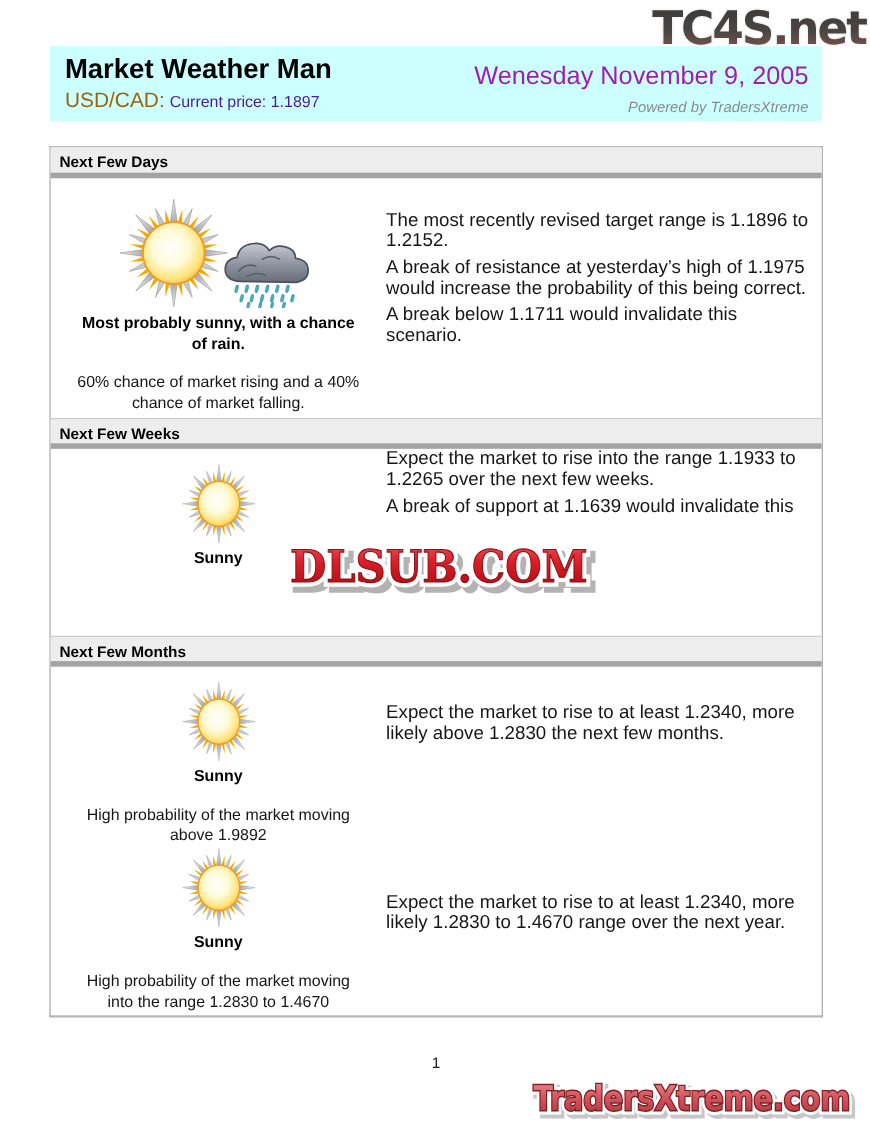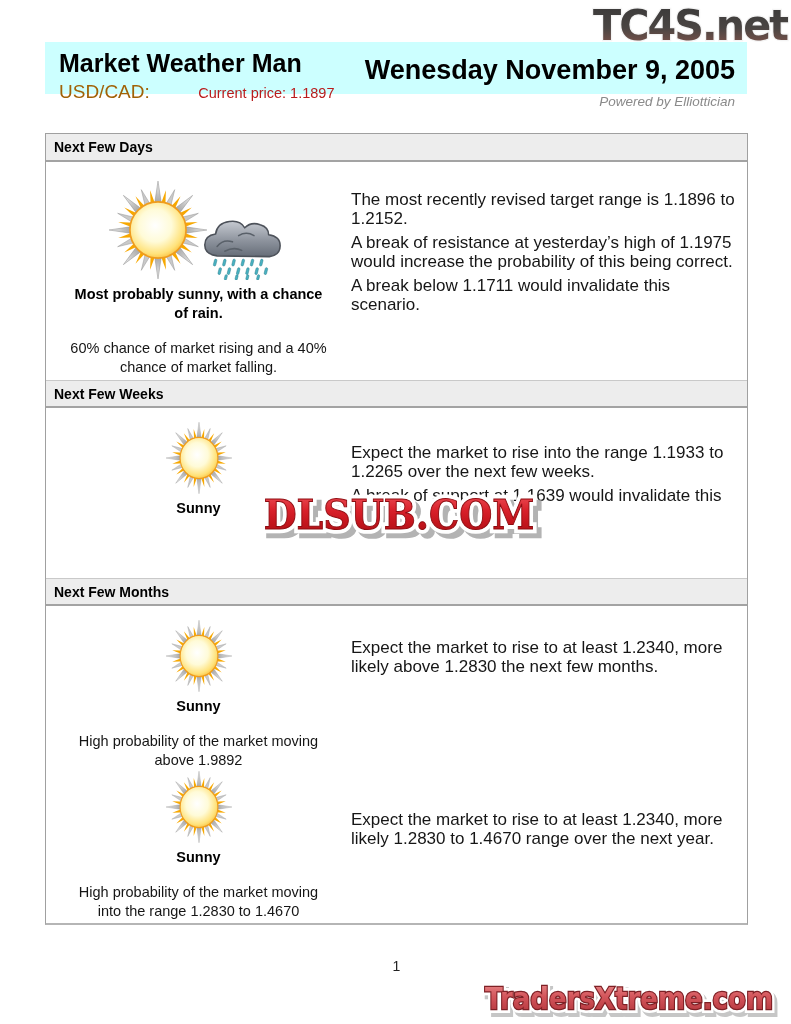--- a/index.html
+++ b/index.html
@@ -8,53 +8,53 @@
     position:relative; width:791px; height:1024px; background:#fff;
     font-family:"Liberation Sans","DejaVu Sans",sans-serif; color:#111;
     overflow:hidden; margin:0 auto;
   }
 
   
   .tc4s-logo { position:absolute; top:0; right:2px; width:200px; height:48px; }
 
   
   .banner {
-    position:absolute; left:45px; top:42px; width:702px; height:52px;
+    position:absolute; left:45px; top:42px; width:702px; height:68px;
     background:#ccffff;
   }
   .banner-left { position:absolute; left:14px; top:7px; }
   .mwm-title { font-size:25px; font-weight:bold; color:#000; letter-spacing:0; }
   .pair-line { margin-top:3px; }
   .pair { font-size:19px; color:#a16207; }
-  .price { font-size:14.5px; color:#b91c1c;margin-left:44px; }
+  .price { font-size:14.5px; color:#4c1d95; }
   .banner-right { position:absolute; right:12px; top:13px; text-align:right; }
-  .date { font-size:27px; color:#000000;font-weight:bold; }
+  .date { font-size:23px; color:#a21caf; }
   .powered { margin-top:8px; font-size:13.5px; font-style:italic; color:#8a8a8a; }
 
   
   .forecast-table {
     position:absolute; left:45px; top:133px; width:703px;
     border:1px solid #a0a0a0; border-bottom:2px solid #b5b5b5; background:#fff;
   }
   .sec-header {
     height:28px; line-height:27px; background:#ededed;
-    border-bottom:2px solid #a3a3a3;
+    border-bottom:5px solid #a3a3a3;
     font-size:14px; font-weight:bold; color:#000; padding-left:8px;
   }
   section + section .sec-header { border-top:1px solid #c9c9c9; }
   .sec-body { display:flex; }
   .s1 .sec-body { height:218px; }
   .s2 .sec-body { height:170px; }
   .s3 .sec-body { height:151px; }
   .s4 .sec-body { height:166px; }
   .left-col { width:305px; padding:0 20px; text-align:center; flex:none; }
   .right-col { flex:1; padding-right:6px; font-size:17px; line-height:18.5px; color:#161616; }
   .right-col p { margin:0 0 6px 0; }
   .s1 .right-col { padding-top:29px; }
-  .s2 .right-col { padding-top:36px; }
+  .s2 .right-col { }
   .s3 .right-col { padding-top:33px; }
   .s4 .right-col { padding-top:54px; }
 
   .icon-wrap { margin:0 auto; }
   .sun-rain { position:relative; width:190px; height:104px; margin-top:16px; }
   .sun-rain .sun-big { position:absolute; left:2px; top:0; }
   .sun-rain .cloud { position:absolute; left:90px; top:28px; }
   .sun-small-wrap { margin-top:12px; height:76px; }
   .cap-title { font-size:14.5px; line-height:19px; font-weight:bold; color:#000; margin-top:3px; }
   .cap-sub { font-size:14.5px; line-height:19px; color:#161616;margin-top:16px; }
@@ -178,21 +178,21 @@
   <header class="banner">
     <div class="banner-left">
       <div class="mwm-title">Market Weather Man</div>
       <div class="pair-line">
         <span class="pair">USD/CAD:</span>
         <span class="price">Current price: 1.1897</span>
       </div>
     </div>
     <div class="banner-right">
       <div class="date">Wenesday November 9, 2005</div>
-      <div class="powered">Powered by Elliottician</div>
+      <div class="powered">Powered by TradersXtreme</div>
     </div>
   </header>
 
   <div class="forecast-table">
 
     <section class="s1">
       <div class="sec-header">Next Few Days</div>
       <div class="sec-body">
         <div class="left-col">
           <div class="icon-wrap sun-rain">

